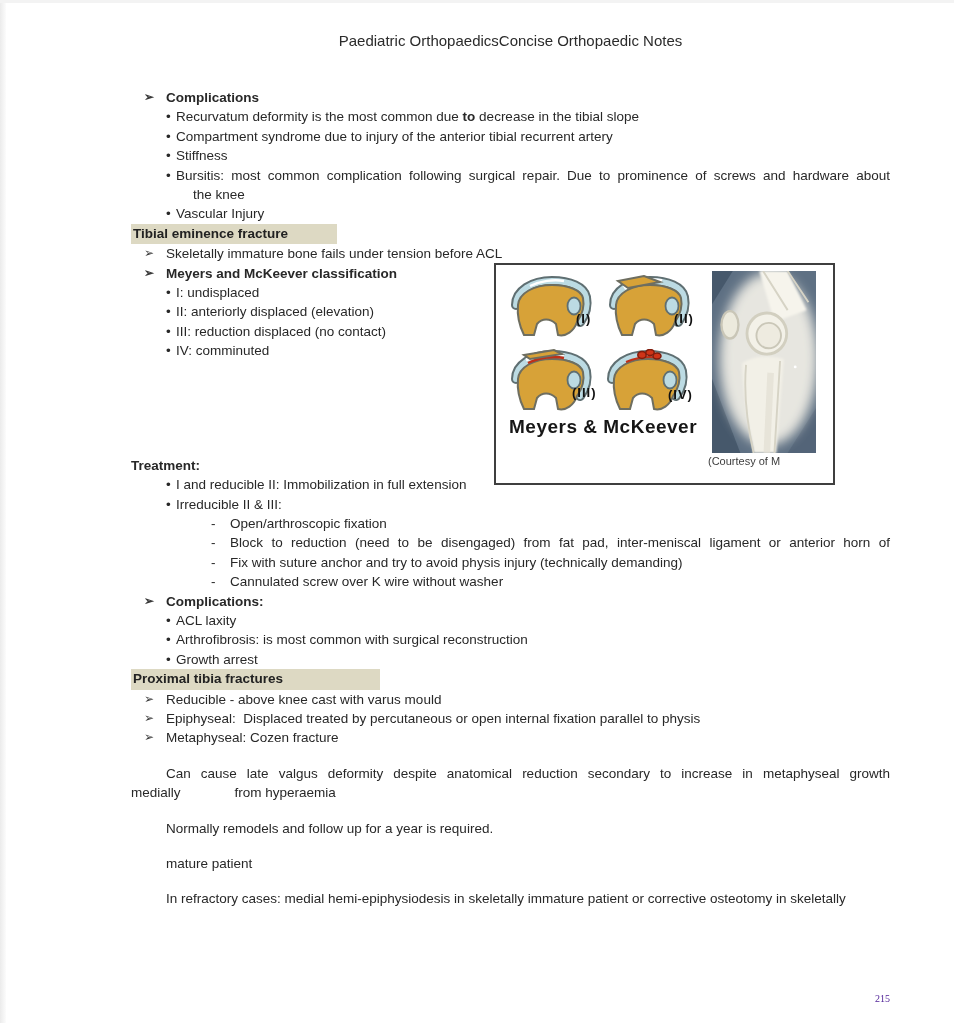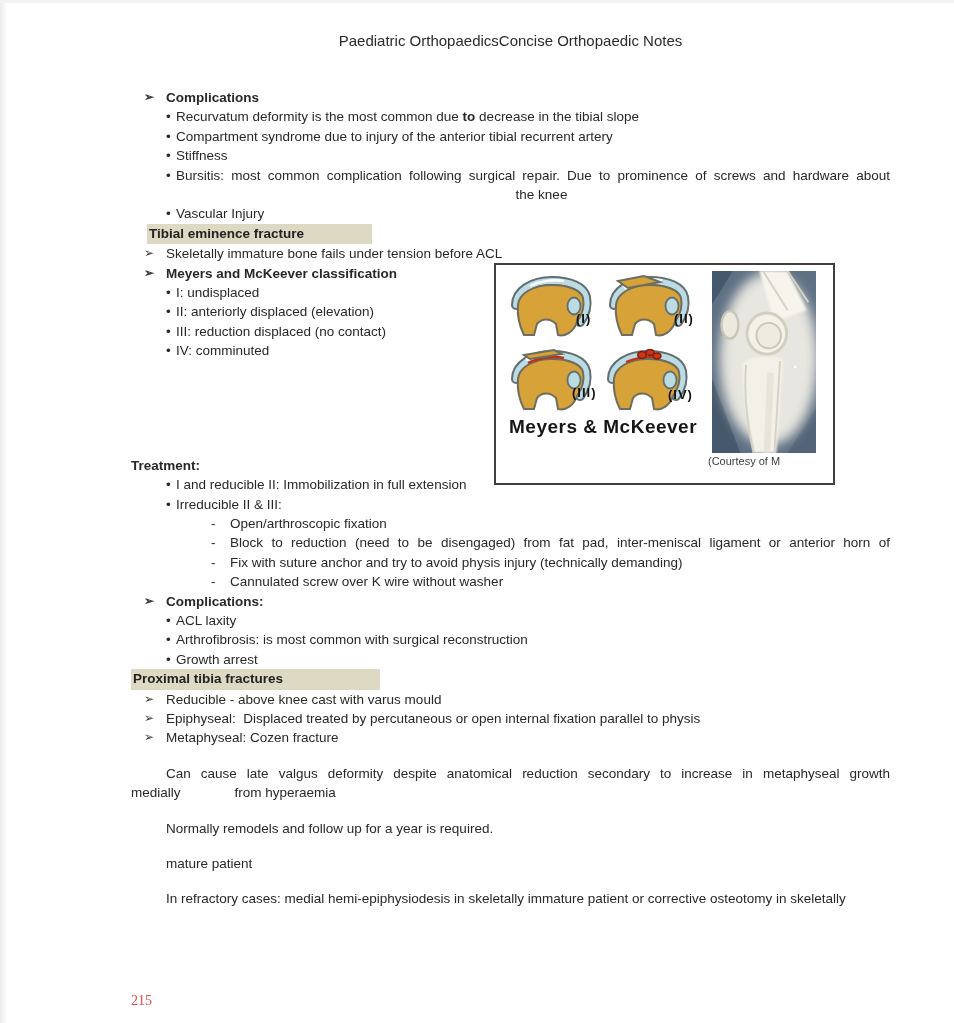--- a/index.html
+++ b/index.html
@@ -19,42 +19,42 @@
 
   .line{position:relative;}
   .bold{font-weight:bold;}
   .arrow-li{padding-left:35px;}
   .arrow-li .mk{position:absolute;left:13px;top:0;font-size:12px;color:#3a3a3a;}
   .bull-li{padding-left:45px;}
   .bull-li .mk{position:absolute;left:35px;top:0;}
   .dash-li{padding-left:99px;}
   .dash-li .mk{position:absolute;left:80px;top:0;}
   .jl{text-align:justify;text-align-last:justify;}
-  .cont17{padding-left:17px;text-align:center;}
+  .cont17{padding-left:17px;}
   .cont18{padding-left:18px;}
   .ind35{padding-left:35px;margin-top:16px;}
   .presp{white-space:pre-wrap;}
   .gap54{display:inline-block;width:54px;}
 
   .hl{display:inline-block;box-sizing:border-box;font-weight:bold;color:#222;
     background:#ddd9c3;padding:0 4px 1px 2px;}
-  .hl-w1{width:225px;margin-left:16px;}
+  .hl-w1{width:206px;}
   .hl-w2{width:249px;}
   .sp95{height:95px;}
 
   .figure{position:absolute;left:494px;top:263px;width:341px;height:222px;
     border:2px solid #3f3f3f;background:#fff;box-sizing:border-box;}
   .knee{position:absolute;width:84px;height:66px;}
   .fig-label{position:absolute;font-size:13px;font-weight:800;color:#111;letter-spacing:1px;}
   .fig-title{position:absolute;left:13px;top:151px;font-size:19px;font-weight:800;color:#161616;letter-spacing:.5px;}
   .xray{position:absolute;left:216px;top:6px;width:104px;height:182px;}
   .fig-caption{position:absolute;left:212px;top:190px;font-size:11px;color:#3d3d3d;}
 
-  .footer{position:absolute;left:131px;width:759px;top:993px;text-align:left;
-    font-family:"Liberation Serif",serif;font-size:14px;color:#ef4444;}
+  .footer{position:absolute;left:131px;width:759px;top:993px;text-align:right;
+    font-family:"Liberation Serif",serif;font-size:10px;color:#4c1d95;}
 </style>
 </head>
 <body>
 
 <div class="edge-left"></div>
 <div class="edge-top"></div>
 
 <div class="header">
   <span>Paediatric Orthopaedics</span>
   <span>Concise Orthopaedic Notes</span>

